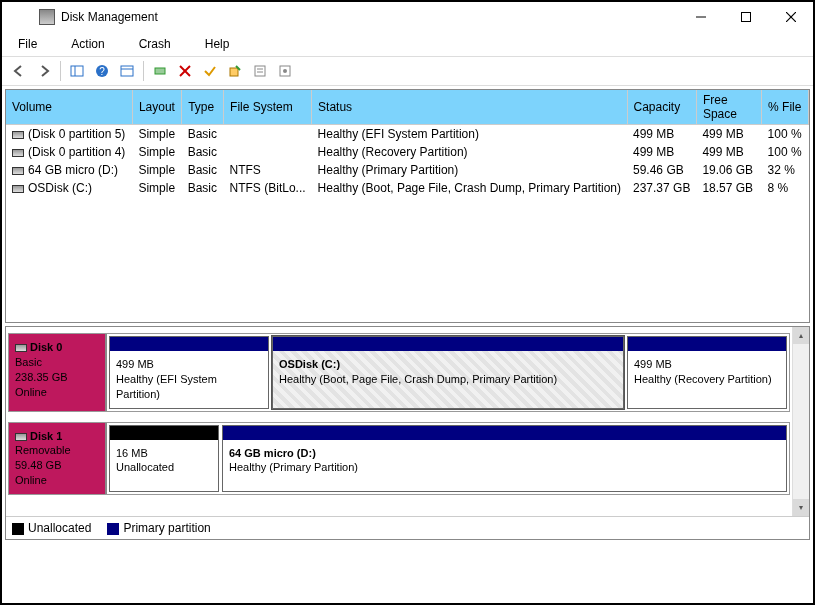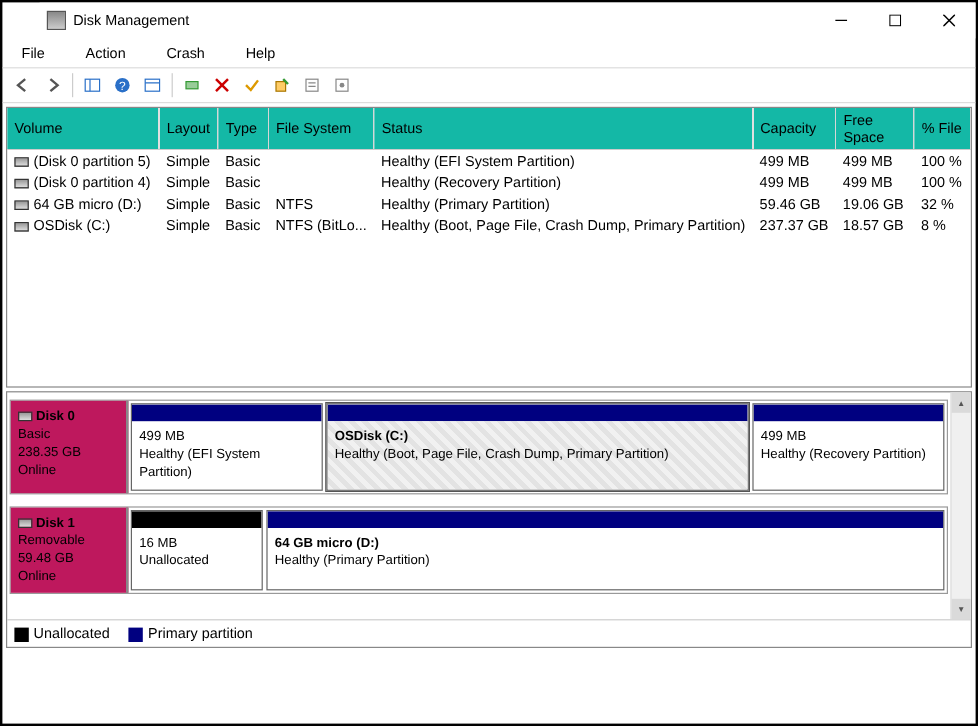--- a/index.html
+++ b/index.html
@@ -76,21 +76,21 @@
     overflow: hidden;
     background: #fff;
   }
   .volume-list table {
     width: 100%;
     border-collapse: collapse;
     font-size: 12px;
   }
   .volume-list th {
     text-align: left;
-    background: #14b8a6;
+    background: #7dd3fc;
     border-right: 1px solid #ccc;
     border-bottom: 1px solid #ccc;
     padding: 3px 6px;
     font-weight: normal;
     position: relative;
   }
   .volume-list td {
     padding: 2px 6px;
     white-space: nowrap;
     overflow: hidden;

